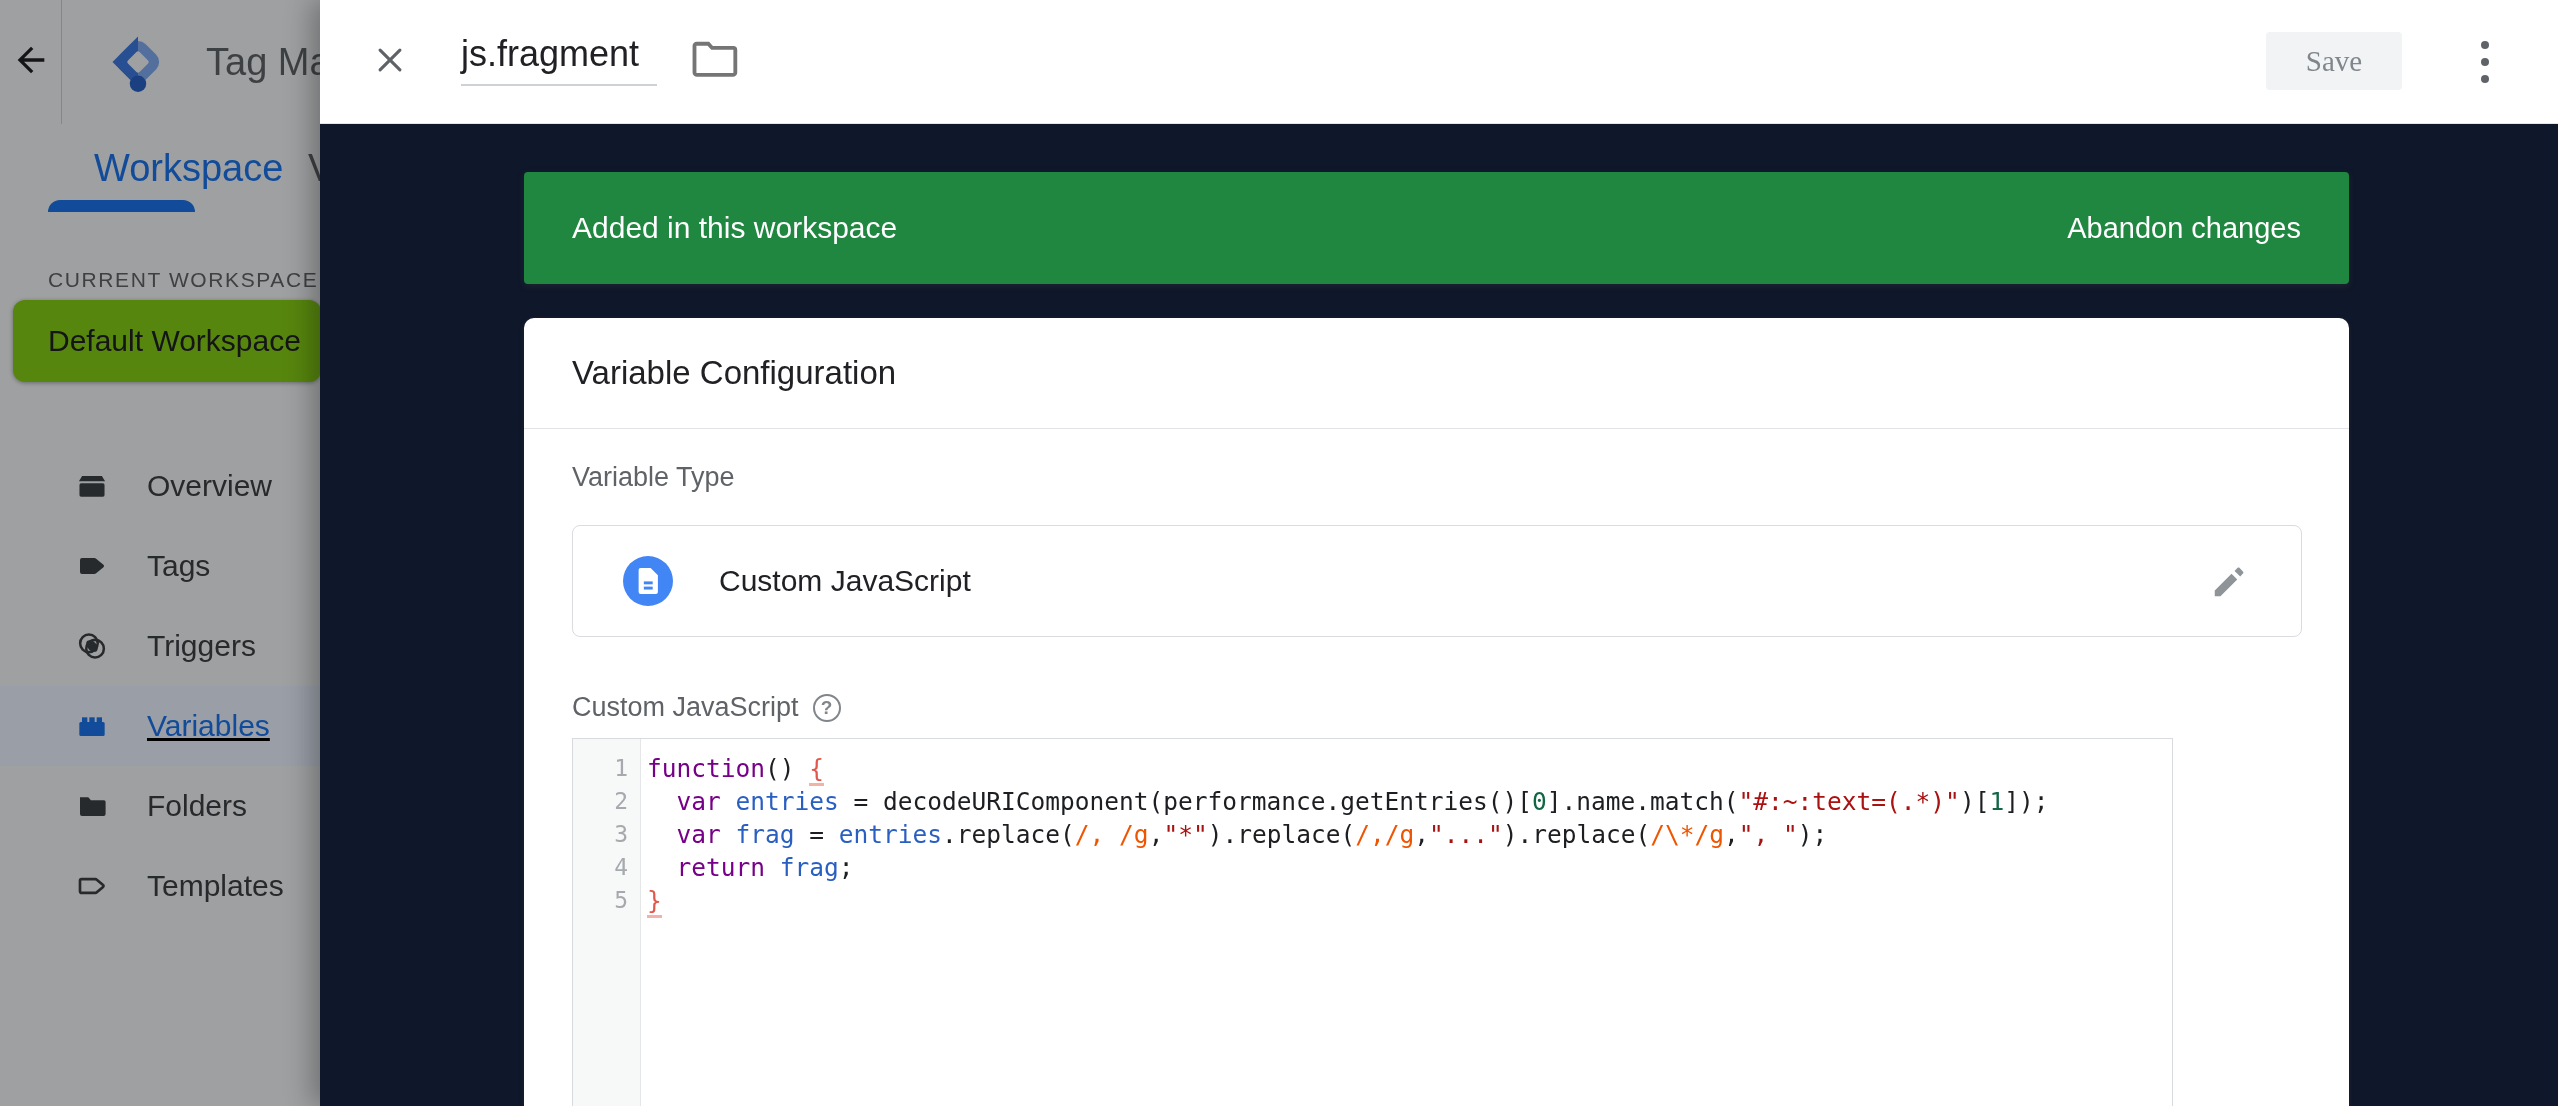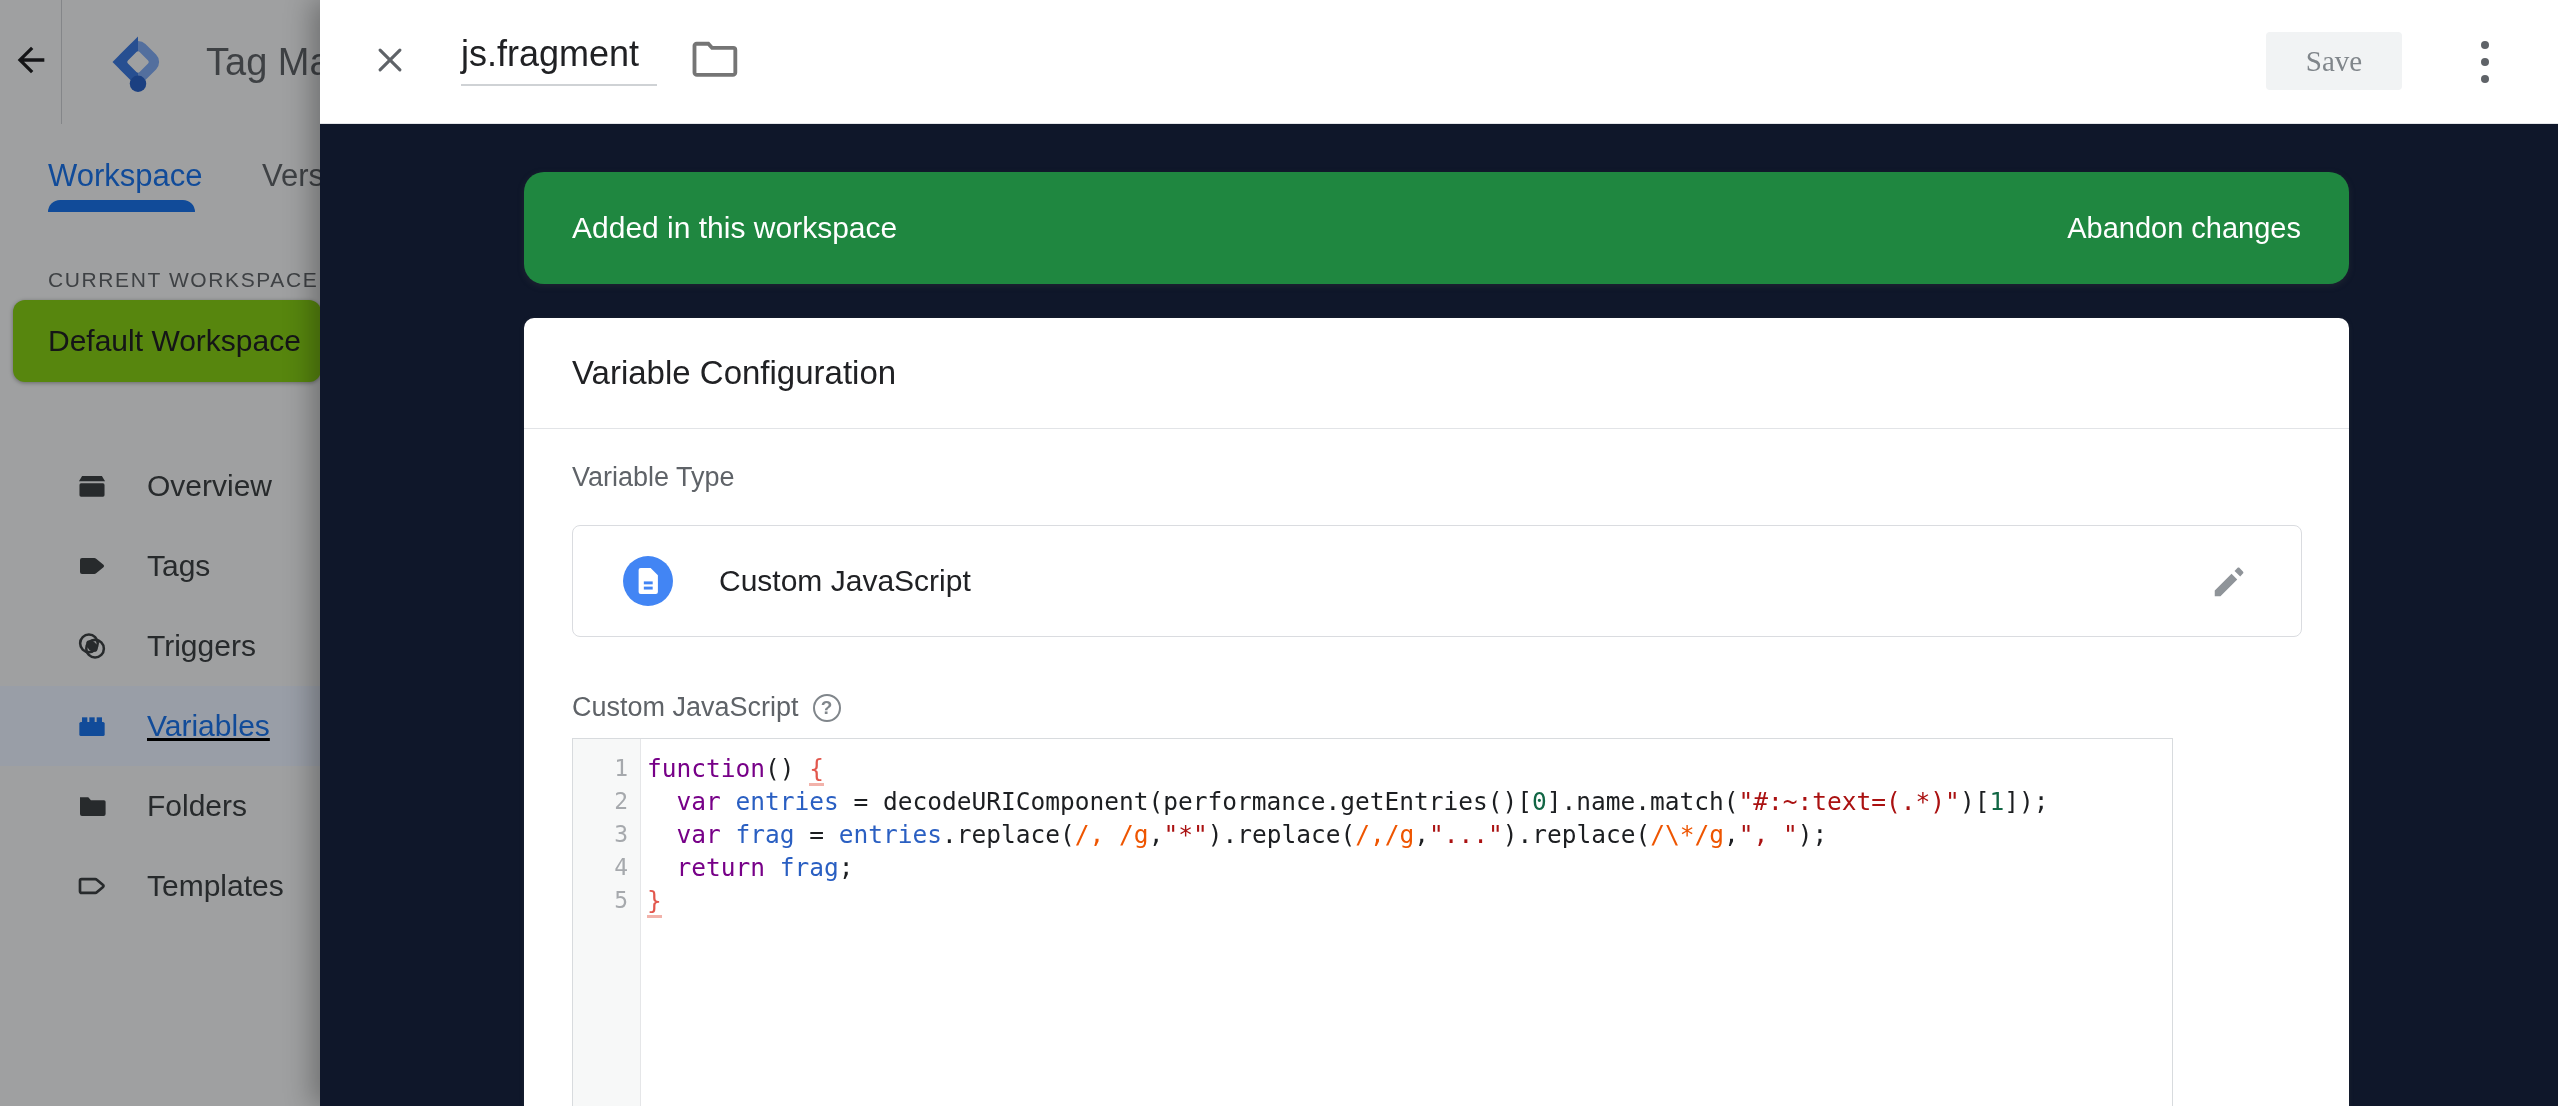--- a/index.html
+++ b/index.html
@@ -8,21 +8,21 @@
     background:#fff;font-family:"Liberation Sans",sans-serif;
     -webkit-font-smoothing:antialiased;
   }
   
   .app{position:absolute;inset:0;z-index:1;}
   .topbar{position:absolute;left:0;top:0;width:2558px;height:124px;background:#f1f3f4;border-bottom:1px solid #d9dcdf;}
   .back-btn{position:absolute;left:0;top:0;width:61px;height:124px;border-right:1px solid #c9ccd0;display:flex;align-items:center;justify-content:center;}
   .logo{position:absolute;left:102px;top:26px;width:72px;height:72px;}
   .app-title{position:absolute;left:206px;top:0;height:124px;line-height:124px;font-size:38px;color:#5f6368;white-space:nowrap;}
   .tabbar{position:absolute;left:0;top:124px;width:2558px;height:88px;background:#f1f3f4;}
-  .tab{position:absolute;top:8px;height:88px;line-height:88px;font-size:31px;color:#5f6368;font-weight:500;white-space:nowrap;}
+  .tab{position:absolute;top:0;height:88px;line-height:88px;font-size:38px;color:#5f6368;font-weight:500;white-space:nowrap;margin-left:46px;}
   .tab.active{color:var(--accent-blue,#1a73e8);}
   .tab-pill{position:absolute;left:48px;bottom:0;width:147px;height:12px;border-radius:12px 12px 0 0;background:var(--accent-blue,#1a73e8);}
   .sidebar{position:absolute;left:0;top:212px;width:321px;bottom:0;background:#f1f3f4;}
   .ws-label{position:absolute;left:48px;top:56px;font-size:21px;font-weight:500;letter-spacing:1.6px;color:#5f6368;text-align:center;}
   .ws-card{position:absolute;left:13px;top:88px;width:308px;height:82px;background:#84cc16;border-radius:12px;box-shadow:0 1px 4px rgba(0,0,0,0.35);}
   .ws-card span{display:block;margin-left:35px;line-height:82px;font-size:30px;color:#202124;white-space:nowrap;}
   .nav{position:absolute;left:0;top:234px;width:321px;}
   .nav-item{position:relative;height:80px;display:flex;align-items:center;cursor:pointer;padding-left:20px;}
   .nav-item.selected{background:#e8f0fe;text-decoration:underline;}
   .nav-icon{width:32px;height:32px;margin-left:56px;flex:0 0 auto;}
@@ -35,21 +35,21 @@
   .overlay{position:absolute;left:320px;top:0;width:2238px;height:1106px;background:#0f172a;z-index:3;box-shadow:-8px 0 26px rgba(0,0,0,0.30);}
   .ov-header{position:absolute;left:0;top:0;width:100%;height:123px;background:#fff;border-bottom:1px solid #e3e5e8;}
   .close-btn{position:absolute;left:50px;top:42px;width:40px;height:40px;display:flex;align-items:center;justify-content:center;cursor:pointer;}
   .ov-title-wrap{position:absolute;left:141px;top:0;height:118px;display:flex;align-items:center;}
   .ov-title{font-size:36px;color:#202124;padding:0 18px 9px 0;border-bottom:2px solid #cfd2d5;white-space:nowrap;}
   .folder-btn{position:absolute;left:371px;top:40px;width:48px;height:44px;display:flex;align-items:center;justify-content:center;cursor:pointer;}
   .save-btn{position:absolute;left:1946px;top:32px;width:136px;height:58px;background:#f1f3f4;border:none;border-radius:4px;font-family:Liberation Serif, serif;font-size:29px;font-weight:500;color:#80868b;}
   .menu-dots{position:absolute;left:2150px;top:36px;width:30px;height:52px;display:flex;flex-direction:column;align-items:center;justify-content:center;cursor:pointer;}
   .menu-dots i{width:8px;height:8px;border-radius:50%;background:#5f6368;margin:4.5px 0;}
   
-  .banner{position:absolute;left:204px;top:172px;width:1825px;height:112px;background:var(--banner-green,#1f8740);border-radius:20px;
+  .banner{position:absolute;left:204px;top:172px;width:1825px;height:112px;background:var(--banner-green,#1f8740);border-radius:4px;
     display:flex;align-items:center;justify-content:space-between;padding:0 48px;box-sizing:border-box;box-shadow:0 2px 6px rgba(60,64,67,0.35);}
   .banner-text{color:#fff;font-size:30px;}
   .banner-action{color:#fff;font-size:29px;font-weight:500;cursor:pointer;white-space:nowrap;}
   
   .card{position:absolute;left:204px;top:318px;width:1825px;height:1020px;background:#fff;border-radius:10px;box-shadow:0 1px 4px rgba(60,64,67,0.35);}
   .card-header{height:110px;border-bottom:1px solid #e2e4e7;}
   .card-title{margin-left:48px;line-height:110px;font-size:33px;color:#202124;}
   .section-label{position:absolute;left:48px;top:144px;font-size:27px;color:#5f6368;}
   .type-row{position:absolute;left:48px;top:207px;width:1730px;height:112px;border:1px solid #dadce0;border-radius:8px;box-sizing:border-box;cursor:pointer;}
   .type-icon{position:absolute;left:50px;top:30px;width:50px;height:50px;}

